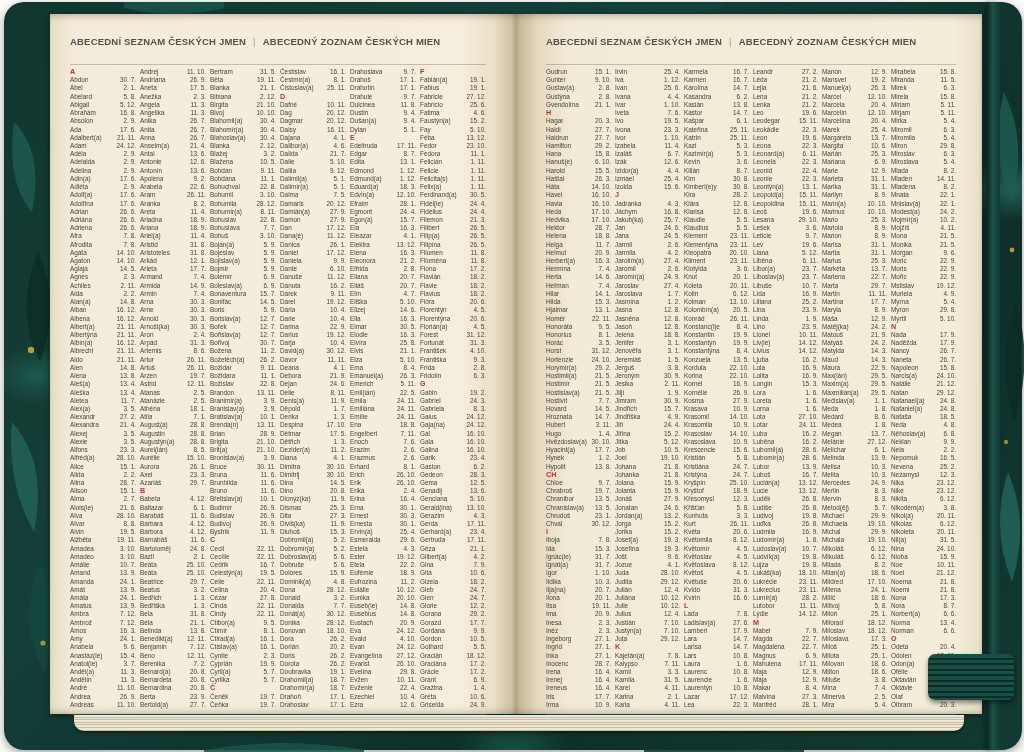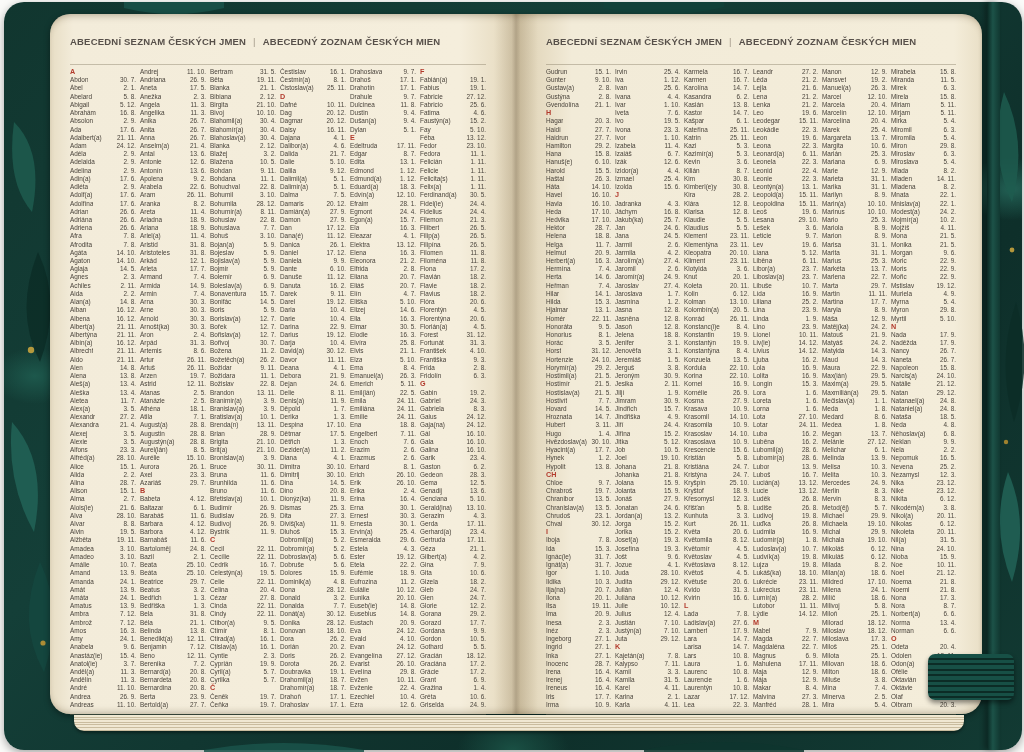--- a/index.html
+++ b/index.html
@@ -4,21 +4,21 @@
 <style>
   html,body{margin:0;padding:0;width:1024px;height:752px;background:#fbfbf9;font-family:"Liberation Sans",sans-serif;overflow:hidden;}
   .book{position:absolute;left:4px;top:2px;right:2px;bottom:2px;border-radius:20px;
     background:
       radial-gradient(60px 40px at 3% 50%, #1d584c 0%, rgba(29,88,76,0) 70%),
       radial-gradient(70px 45px at 99% 25%, #226054 0%, rgba(34,96,84,0) 70%),
       radial-gradient(80px 50px at 50% 100%, #1a5044 0%, rgba(26,80,68,0) 70%),
       linear-gradient(135deg,#11362f 0%,#143f38 35%,#0e2f2a 70%,#123a33 100%);
     box-shadow:0 3px 10px rgba(0,0,0,.35);}
   .cover-art{position:absolute;inset:0;pointer-events:none;}
-  .spread{position:absolute;left:46px;top:12px;right:40px;bottom:36px;border-radius:20px;
+  .spread{position:absolute;left:46px;top:12px;right:40px;bottom:36px;border-radius:0;
     background:linear-gradient(to right,#e7ddc4 0%,#f3ecda 2.5%,#f5eedc 44%,#e4d8bc 49.7%,#ddd0b2 50.3%,#f2ebd8 56%,#f4edda 97%,#e9dfc6 100%);
     box-shadow:0 2px 6px rgba(0,0,0,.4), inset 0 6px 8px -6px rgba(60,40,10,.45), inset 0 -6px 8px -6px rgba(60,40,10,.4);}
   .page{position:absolute;top:0;bottom:0;width:50%;}
   .page-left{left:0;}
   .page-right{right:0;}
   .page-header{position:absolute;top:22px;left:20px;right:30px;display:flex;gap:7px;align-items:baseline;
     font-size:9.5px;font-weight:bold;color:#57504a;letter-spacing:.2px;white-space:nowrap;}
   .page-right .page-header{left:30px;right:26px;}
   .page-header .div{color:#a39a8a;font-weight:normal;}
   .rule{position:absolute;left:20px;right:30px;height:1px;background:rgba(122,110,88,.38);}

